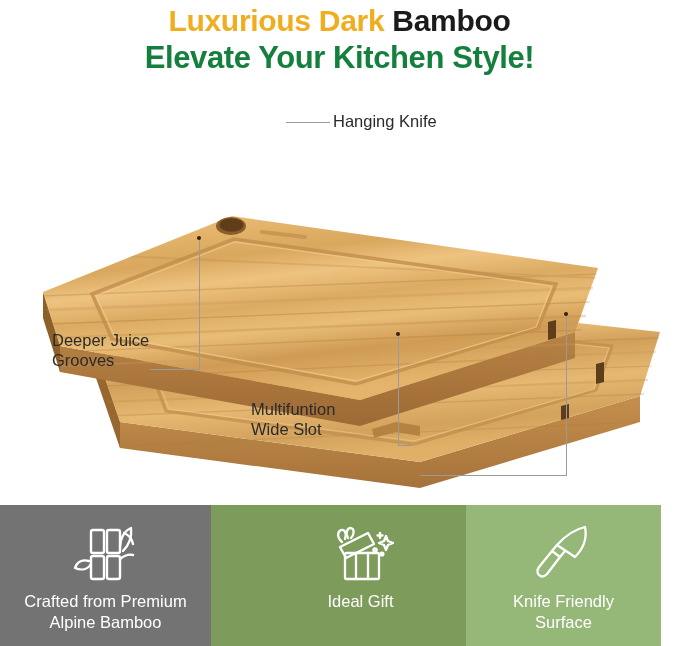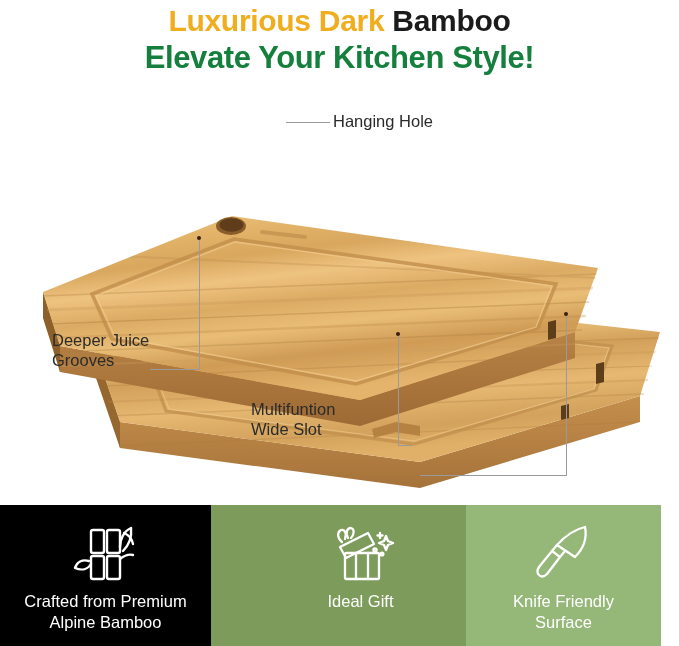--- a/index.html
+++ b/index.html
@@ -57,21 +57,21 @@
     position:absolute;left:0;top:505px;width:679px;height:141px;
     display:flex;
   }
   .feat{
     position:relative;
     display:flex;flex-direction:column;
     align-items:center;justify-content:flex-start;
     box-sizing:border-box;
     padding-top:14px;
   }
-  .feat-1{width:211px;background:#000000;}
+  .feat-1{width:211px;background:#737373;}
   .feat-2{width:255px;background:#7d9c5b;padding-left:44px;}
   .feat-3{width:195px;background:#95b778;}
   .feat-icon{height:70px;display:flex;align-items:center;justify-content:center;}
   .feat-label{
     color:#ffffff;
     font-size:16.5px;line-height:21px;
     text-align:center;
     white-space:pre-line;
     margin-top:2px;
     padding:0 6px;
@@ -201,21 +201,21 @@
   <div class="leader leader-h" style="left:150px;top:369px;width:50px;"></div>
 
   <div class="dot" style="left:396px;top:332px;"></div>
   <div class="leader leader-v" style="left:398px;top:336px;height:110px;"></div>
   <div class="leader leader-h" style="left:398px;top:445px;width:14px;"></div>
 
   <div class="dot" style="left:564px;top:312px;"></div>
   <div class="leader leader-v" style="left:566px;top:316px;height:160px;"></div>
   <div class="leader leader-h" style="left:420px;top:475px;width:147px;"></div>
 
-  <div class="callout c-hanging">Hanging Hole</div>
+  <div class="callout c-hanging">Hanging Knife</div>
   <div class="callout c-slot">Multifuntion
 Wide Slot</div>
   <div class="callout c-grooves">Deeper Juice
 Grooves</div>
 
   <div class="features">
 
     <div class="feat feat-1">
       <div class="feat-icon">
         <svg width="70" height="66" viewBox="0 0 70 66">

